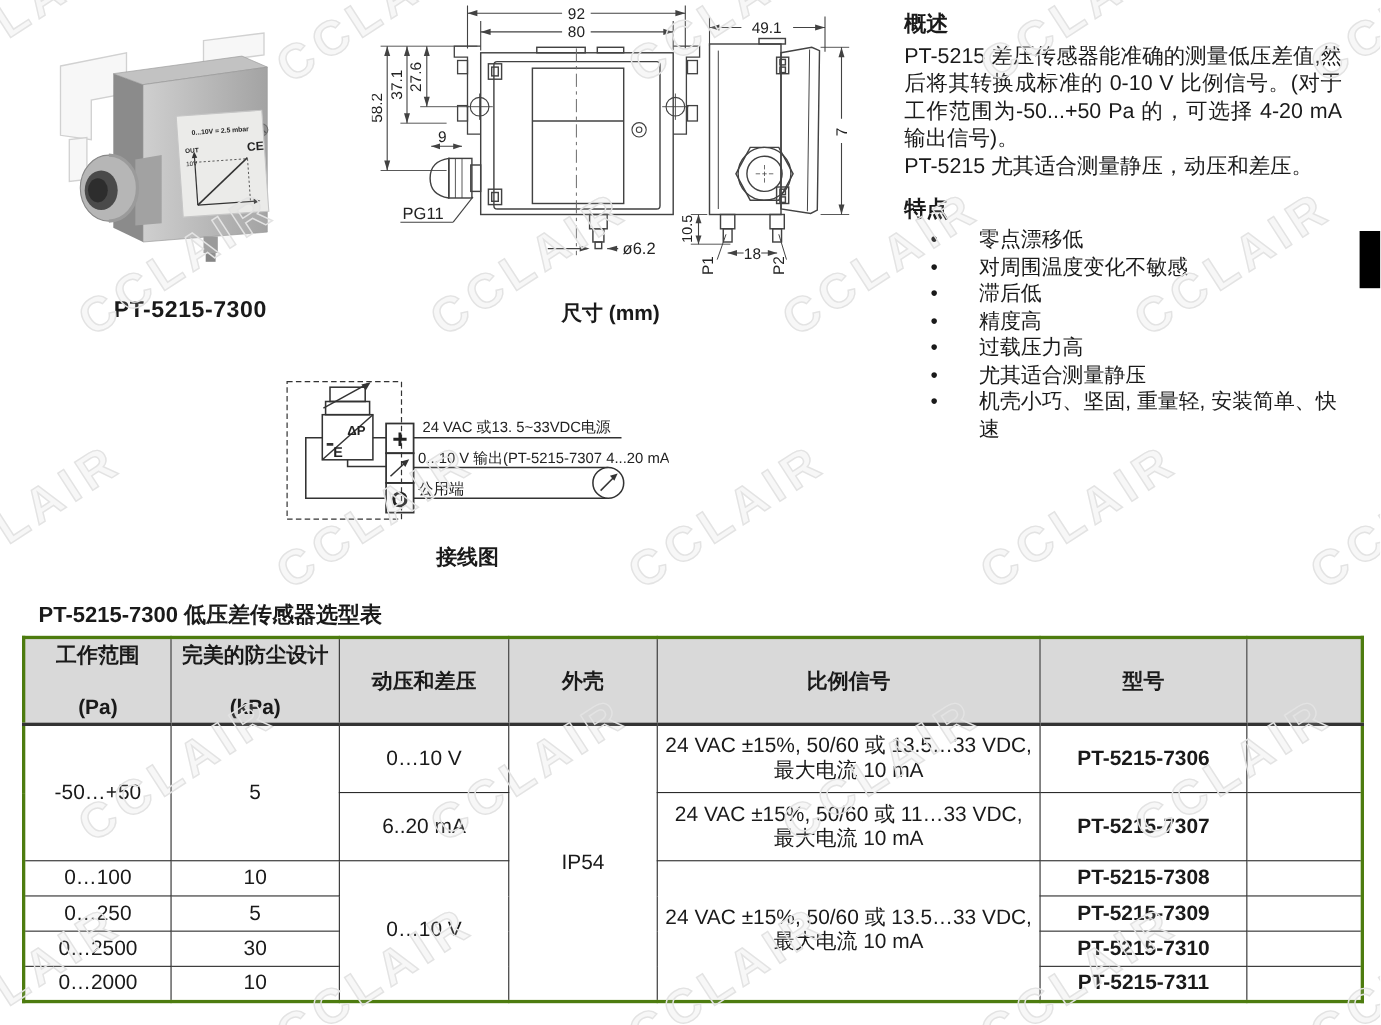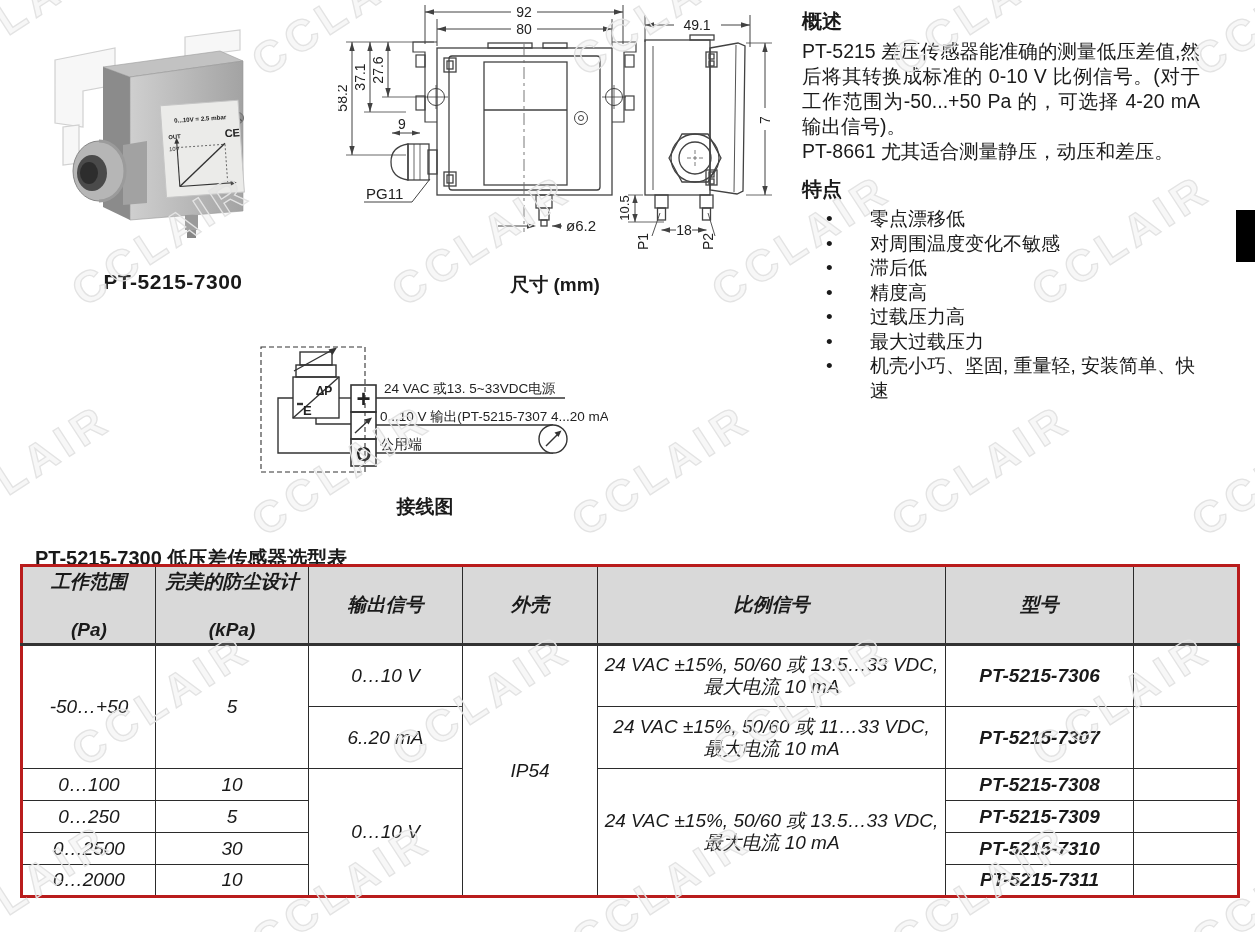--- a/index.html
+++ b/index.html
@@ -20,38 +20,38 @@
     font-weight:bold; font-size:21px; letter-spacing:0.5px; }
 
   
   .front-svg { position:absolute; left:338px; top:0; }
   .side-svg  { position:absolute; left:612px; top:0; }
   .dims-caption { position:absolute; left:475px; top:272px; width:160px; text-align:center;
     font-weight:bold; font-size:19px; }
   svg text { font-family:"Liberation Sans", sans-serif; fill:#222; }
 
   
-  .overview { position:absolute; left:802px; top:8px; width:398px; }
+  .overview { position:absolute; left:822px; top:8px; width:398px; }
   .ov-heading { font-weight:bold; font-size:20px; margin-bottom:4px; }
   .ov-para { font-size:19.5px; line-height:25px; text-align:justify; }
   .features-heading { font-weight:bold; font-size:20px; margin-top:12px; margin-bottom:4px; }
   .feature-item { position:relative; padding-left:68px; font-size:19px; line-height:24.5px; }
   .feature-item .bullet { position:absolute; left:24px; top:0; font-size:19px; }
 
   .black-tab { position:absolute; left:1236px; top:210px; width:19px; height:52px; background:#000; }
 
   
   .wiring-svg { position:absolute; left:256px; top:332px; }
   .wiring-caption { position:absolute; left:350px; top:494px; width:150px; text-align:center;
     font-weight:bold; font-size:19px; }
 
   
   .table-title { position:absolute; left:35px; top:545px; font-weight:bold; font-size:20px; }
-  .sel-table { position:absolute; left:20px; top:564px; width:1217px; border-collapse:collapse;
-    table-layout:fixed; border:3px solid #b91c1c;font-style:italic; }
+  .sel-table { position:absolute; left:20px; top:578px; width:1217px; border-collapse:collapse;
+    table-layout:fixed; border:3px solid #4d7c0f; }
   .sel-table th, .sel-table td { border:1px solid #2b2b2b; text-align:center; vertical-align:middle;
     padding:2px 4px; overflow:hidden; }
   .sel-table thead th { background:#d9d9d9; font-weight:bold; font-size:19px; height:66px;
     border-bottom:3px solid #333; }
   .sel-table td { font-size:19px; }
   .row-tall td { height:62px; }
   .row-short td { height:32px; }
   .psu-cell { font-size:18px; line-height:22px;margin-left:46px; }
   .psu-cell span { display:block; }
   .model-cell { font-weight:bold; font-size:18px; }
@@ -299,29 +299,29 @@
         <text transform="translate(36,250) rotate(-90)" font-size="14">P1</text>
         <text transform="translate(101,250) rotate(-90)" font-size="14">P2</text>
       </g>
     </svg>
 
     <div class="dims-caption">尺寸 (mm)</div>
 
     <div class="overview">
       <div class="ov-heading">概述</div>
       <div class="ov-para">PT-5215 差压传感器能准确的测量低压差值,然后将其转换成标准的 0-10 V 比例信号。(对于工作范围为-50...+50 Pa 的，可选择 4-20 mA 输出信号)。</div>
-      <div class="ov-para">PT-8661 尤其适合测量静压，动压和差压。</div>
+      <div class="ov-para">PT-5215 尤其适合测量静压，动压和差压。</div>
       <div class="features-heading">特点</div>
       <div>
         <div class="feature-item"><span class="bullet">•</span><span>零点漂移低</span></div>
         <div class="feature-item"><span class="bullet">•</span><span>对周围温度变化不敏感</span></div>
         <div class="feature-item"><span class="bullet">•</span><span>滞后低</span></div>
         <div class="feature-item"><span class="bullet">•</span><span>精度高</span></div>
         <div class="feature-item"><span class="bullet">•</span><span>过载压力高</span></div>
-        <div class="feature-item"><span class="bullet">•</span><span>最大过载压力</span></div>
+        <div class="feature-item"><span class="bullet">•</span><span>尤其适合测量静压</span></div>
         <div class="feature-item"><span class="bullet">•</span><span>机壳小巧、坚固, 重量轻, 安装简单、快速</span></div>
       </div>
     </div>
 
     <div class="black-tab"></div>
 
     <svg class="wiring-svg" width="352" height="152" viewBox="0 0 352 152">
       <g stroke="#333" fill="none" stroke-width="1.4">
         <rect x="5" y="15" width="104" height="125" stroke-dasharray="5,3" stroke-width="1.1"></rect>
         <g>
@@ -377,21 +377,21 @@
           <col style="width:154px">
         <col style="width:135px">
           <col style="width:348px">
           <col style="width:188px">
           <col style="width:105px">
       </colgroup>
       <thead>
         <tr>
           <th><span>工作范围</span><span class="hdr-l2">(Pa)</span></th>
           <th><span>完美的防尘设计</span><span class="hdr-l2">(kPa)</span></th>
-          <th><span>输出信号</span></th>
+          <th><span>动压和差压</span></th>
           <th><span>外壳</span></th>
           <th><span>比例信号</span></th>
           <th><span>型号</span></th>
           <th><span></span></th>
         </tr>
       </thead>
       <tbody>
         <tr class="row-tall">
           <td rowspan="2">-50…+50</td>
           <td rowspan="2">5</td>

